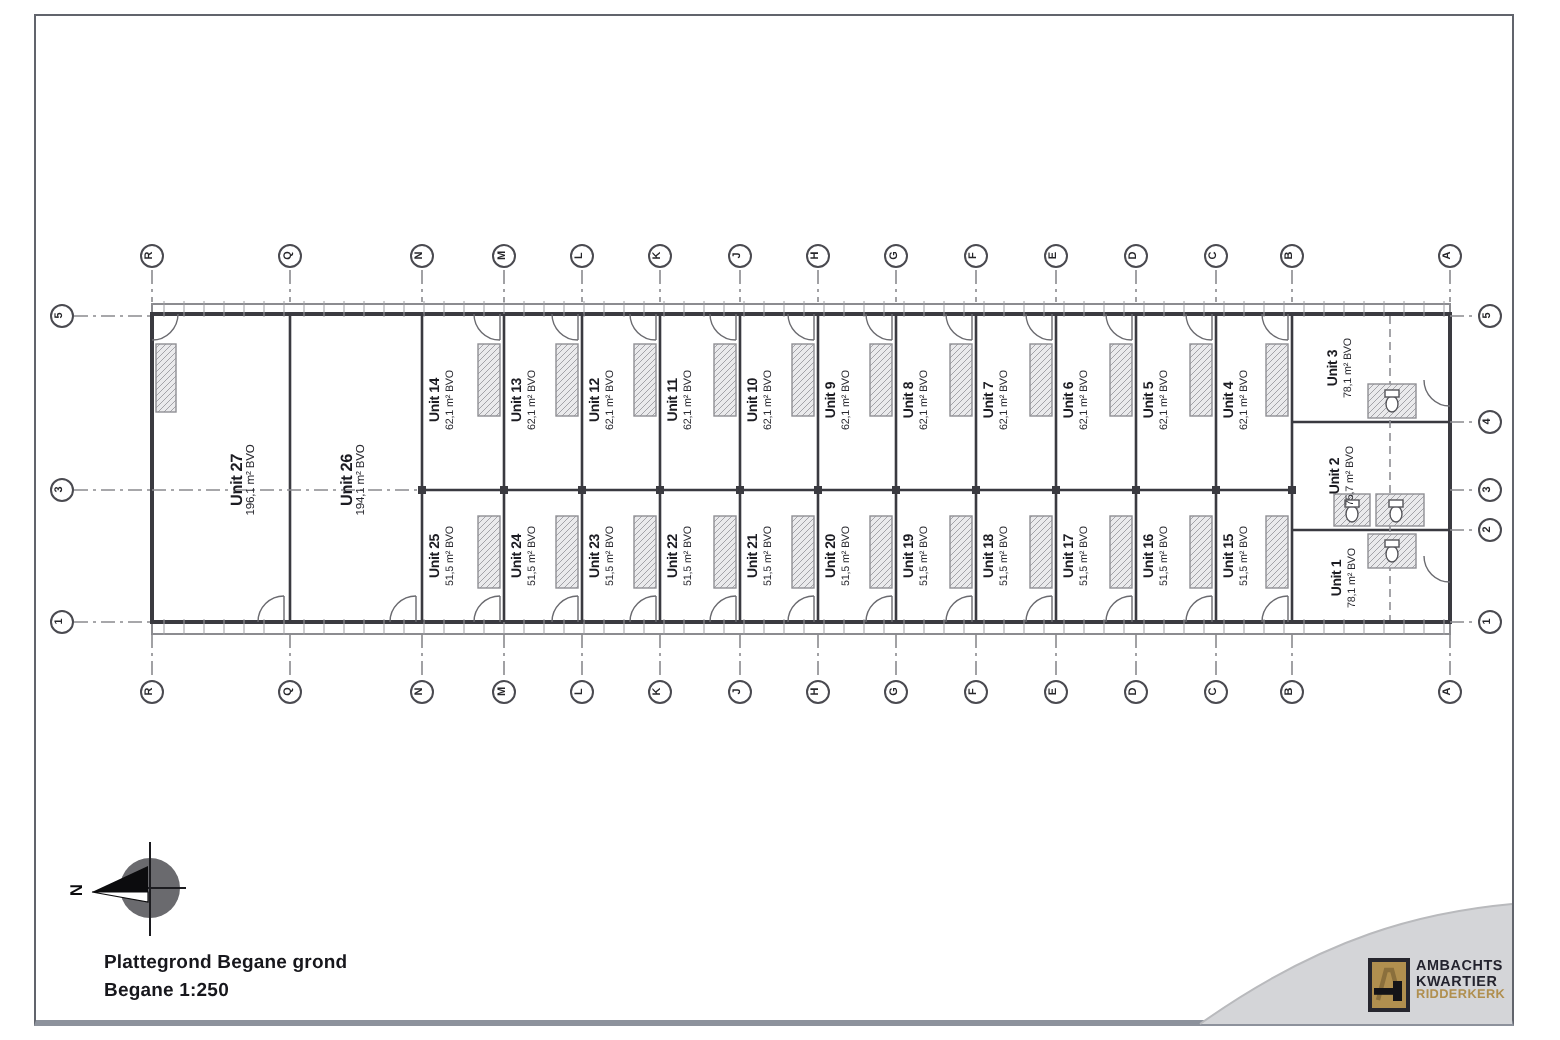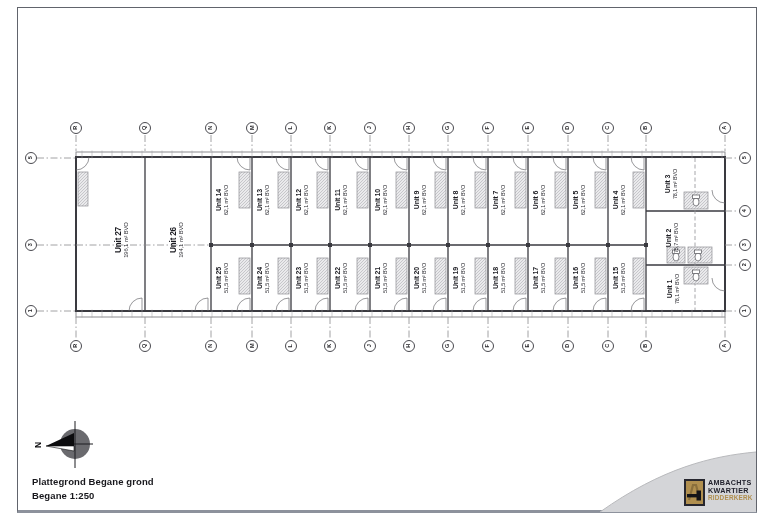--- a/index.html
+++ b/index.html
@@ -14,21 +14,21 @@
           display:flex;align-items:center;justify-content:center;}
   .bubble span{display:block;font-size:5.5px;font-weight:700;color:#26262a;line-height:1;
           transform:rotate(-90deg);}
   .ulabel{position:absolute;transform:translate(-50%,-50%) rotate(-90deg);text-align:center;
           white-space:nowrap;color:#1c1c22;}
   .uname{font-size:7px;font-weight:700;letter-spacing:-0.2px;line-height:1.15;}
   .uarea{font-size:5.4px;font-weight:400;color:#2a2a30;letter-spacing:-0.1px;line-height:1.2;}
   .ulabel-large .uname{font-size:8.2px;}
   .ulabel-large .uarea{font-size:5.8px;}
   .compass{position:absolute;left:15px;top:410px;}
-  .titleblock{position:absolute;left:32px;top:475px;color:#17171c;font-size:9.5px;
+  .titleblock{position:absolute;left:52px;top:475px;color:#17171c;font-size:9.5px;
           font-weight:700;line-height:1.5;letter-spacing:0.1px;}
   .logo{position:absolute;left:684px;top:479px;display:flex;gap:3px;align-items:flex-start;}
   .logo-text{display:flex;flex-direction:column;}
   .l1{font-size:7.2px;font-weight:800;color:#23232e;line-height:1.06;letter-spacing:0.3px;}
   .l2{font-size:6.4px;font-weight:700;color:#b08f4f;line-height:1.2;letter-spacing:0.2px;}
 </style>
 </head>
 <body>
 
 <div class="page">

